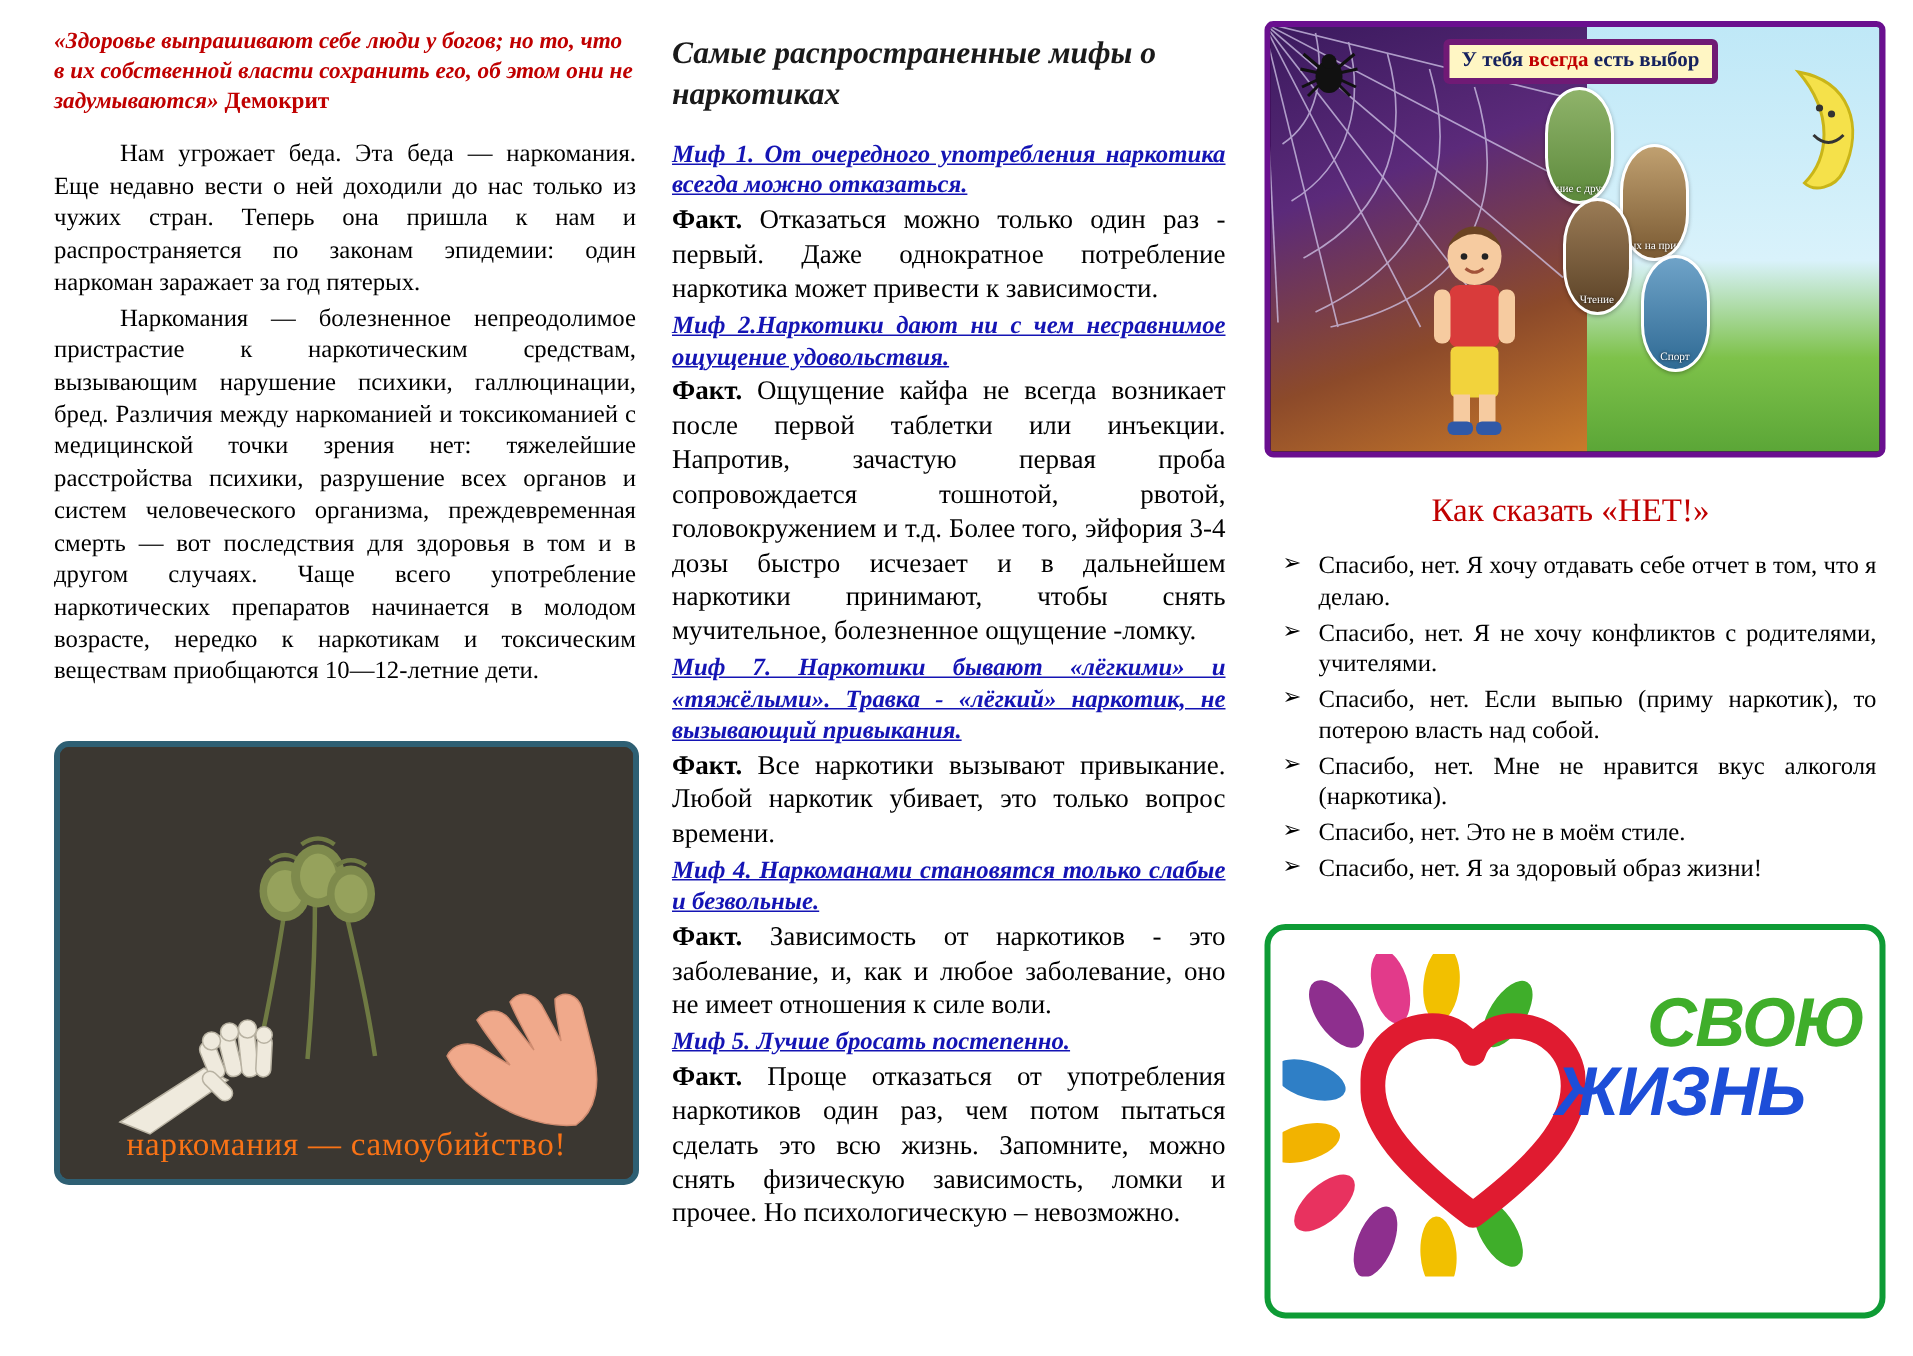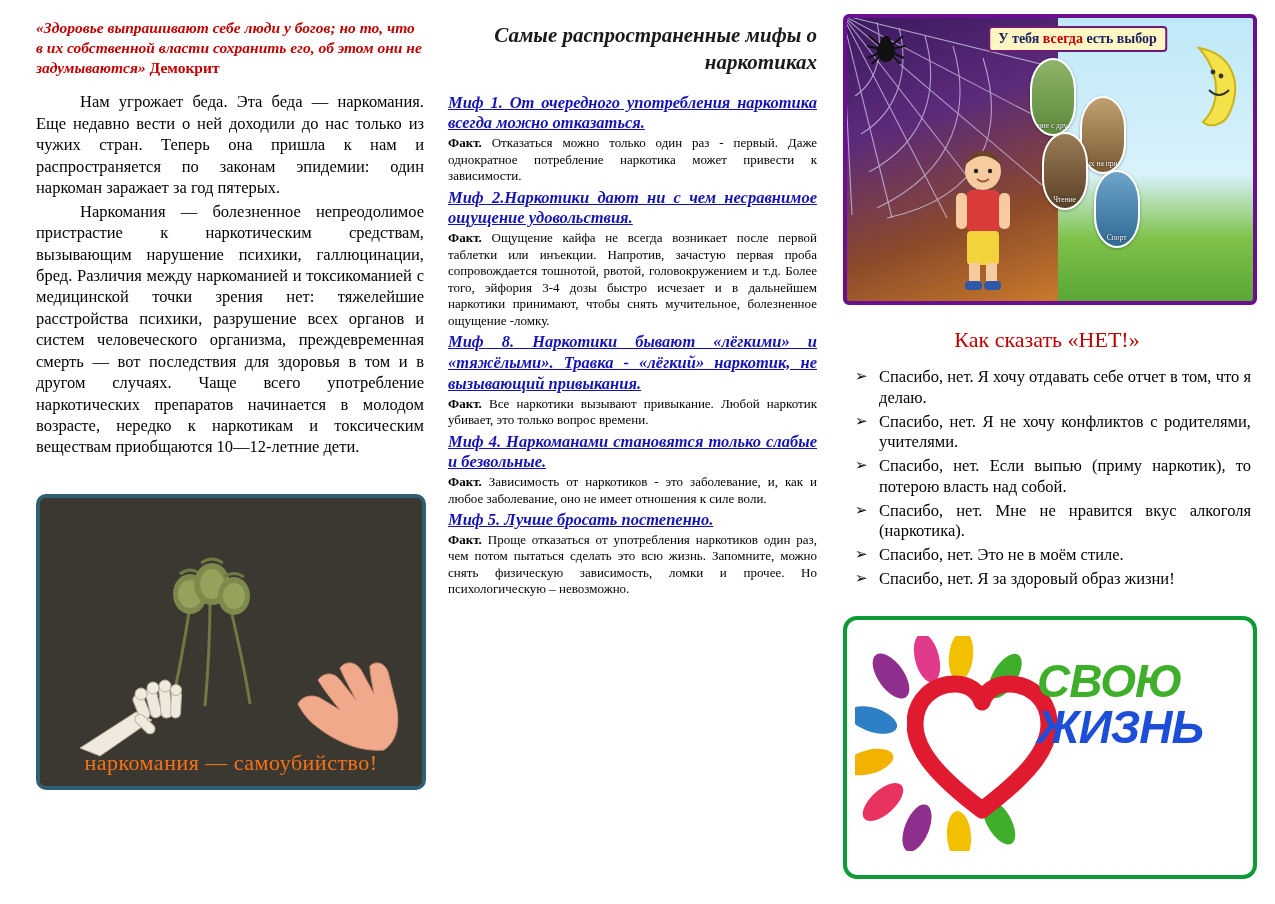--- a/index.html
+++ b/index.html
@@ -81,40 +81,40 @@
     bottom: 10px;
     text-align: center;
     color: #f97316;
     font-size: 22px;
     letter-spacing: .5px;
     font-family: "Liberation Serif", serif;
   }
 
   
   .mid-title {
-    text-align: right;
+    text-align: left;
     font-style: italic;
     font-weight: bold;
     font-size: 21px;
     line-height: 1.3;
     margin: 8px 0 16px 0;
     color: #1a1a1a;
   }
   .myth {
     font-weight: bold;
     font-style: italic;
     text-decoration: underline;
     color: #1414b4;
     font-size: 16.5px;
     line-height: 1.26;
     text-align: justify;
     margin: 0 0 1px 0;
   }
   .fact {
-    font-size: 13px;
+    font-size: 18px;
     line-height: 1.27;
     text-align: justify;
     margin: 0 0 3px 0;
   }
   .fact b { font-weight: bold; }
 
   
   .poster-choice {
     position: relative;
     width: 406px;
@@ -145,29 +145,28 @@
   .spider {
     position: absolute;
     left: 16px; top: 14px;
     width: 44px; height: 34px;
   }
   .choice-banner {
     position: absolute;
     left: 50%; top: 8px;
     transform: translateX(-48%);
     background: #fff6c4;
-    border: 2px solid #701a75;
+    border: 4px solid #701a75;
     border-radius: 4px;
     padding: 3px 8px;
     font-weight: bold;
     font-size: 14px;
     color: #16225e;
     white-space: nowrap;
     z-index: 4;
-    margin-left: 24px;
   }
   .choice-banner .hl { color: #c00000; }
   .boy {
     position: absolute;
     left: 24%;
     bottom: 6px;
     width: 78px;
     height: 150px;
     z-index: 3;
   }
@@ -246,21 +245,21 @@
     position: absolute;
     right: 10px; top: 30px;
     width: 206px;
     text-align: left;
     font-family: "Liberation Sans", sans-serif;
     font-weight: bold;
     font-style: italic;
     line-height: 1.0;
   }
   .w1 { font-size: 46px; color: #12b5d8; letter-spacing: -1px; }
-  .w2 { font-size: 46px; color: #3fae2a; letter-spacing: -1px; margin-top: 8px;}
+  .w2 { font-size: 46px; color: #3fae2a; letter-spacing: -1px; margin-top: 8px; text-align: right;}
   .w3 { font-size: 46px; color: #1d4ed8; letter-spacing: -1px; margin-top: 0;}
 </style>
 </head>
 <body>
 
 <div class="page">
 
   <div class="col col-left">
 
     <div class="epigraph">
@@ -321,21 +320,21 @@
       <p class="myth">Миф 1. От очередного употребления наркотика всегда можно отказаться.</p>
       <p class="fact"><b>Факт.</b><span> Отказаться можно только один раз - первый. Даже однократное потребление наркотика может привести к зависимости.</span></p>
     </div>
 
     <div>
       <p class="myth">Миф 2.Наркотики дают ни с чем несравнимое ощущение удовольствия.</p>
       <p class="fact"><b>Факт.</b><span> Ощущение кайфа не всегда возникает после первой таблетки или инъекции. Напротив, зачастую первая проба сопровождается тошнотой, рвотой, головокружением и т.д. Более того, эйфория 3-4 дозы быстро исчезает и в дальнейшем наркотики принимают, чтобы снять мучительное, болезненное ощущение -ломку.</span></p>
     </div>
 
     <div>
-      <p class="myth">Миф 8. Наркотики бывают «лёгкими» и «тяжёлыми». Травка - «лёгкий» наркотик, не вызывающий привыкания.</p>
+      <p class="myth">Миф 7. Наркотики бывают «лёгкими» и «тяжёлыми». Травка - «лёгкий» наркотик, не вызывающий привыкания.</p>
       <p class="fact"><b>Факт.</b><span> Все наркотики вызывают привыкание. Любой наркотик убивает, это только вопрос времени.</span></p>
     </div>
 
     <div>
       <p class="myth">Миф 4. Наркоманами становятся только слабые и безвольные.</p>
       <p class="fact"><b>Факт.</b><span> Зависимость от наркотиков - это заболевание, и, как и любое заболевание, оно не имеет отношения к силе воли.</span></p>
     </div>
 
     <div>
       <p class="myth">Миф 5. Лучше бросать постепенно.</p>

